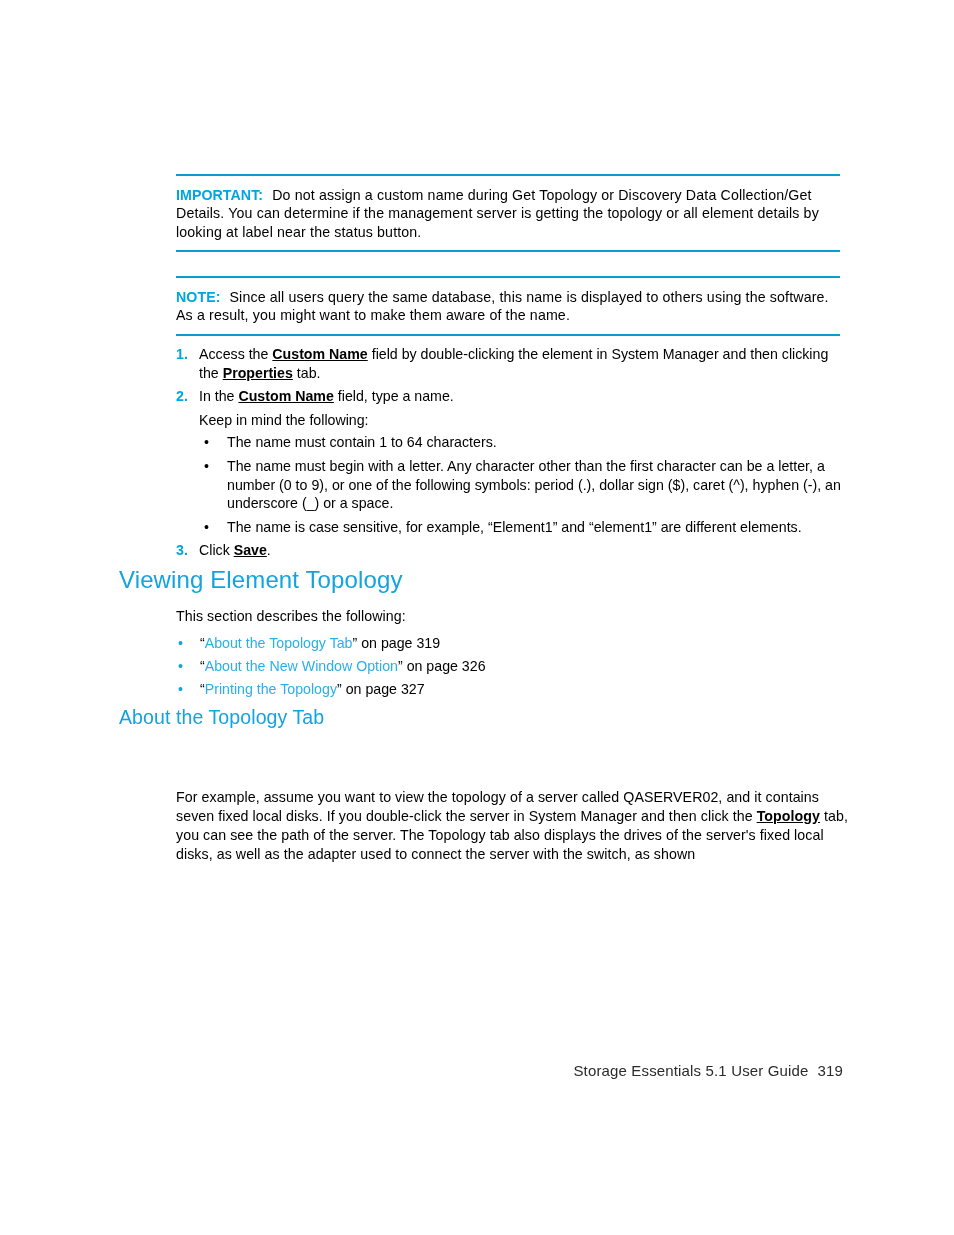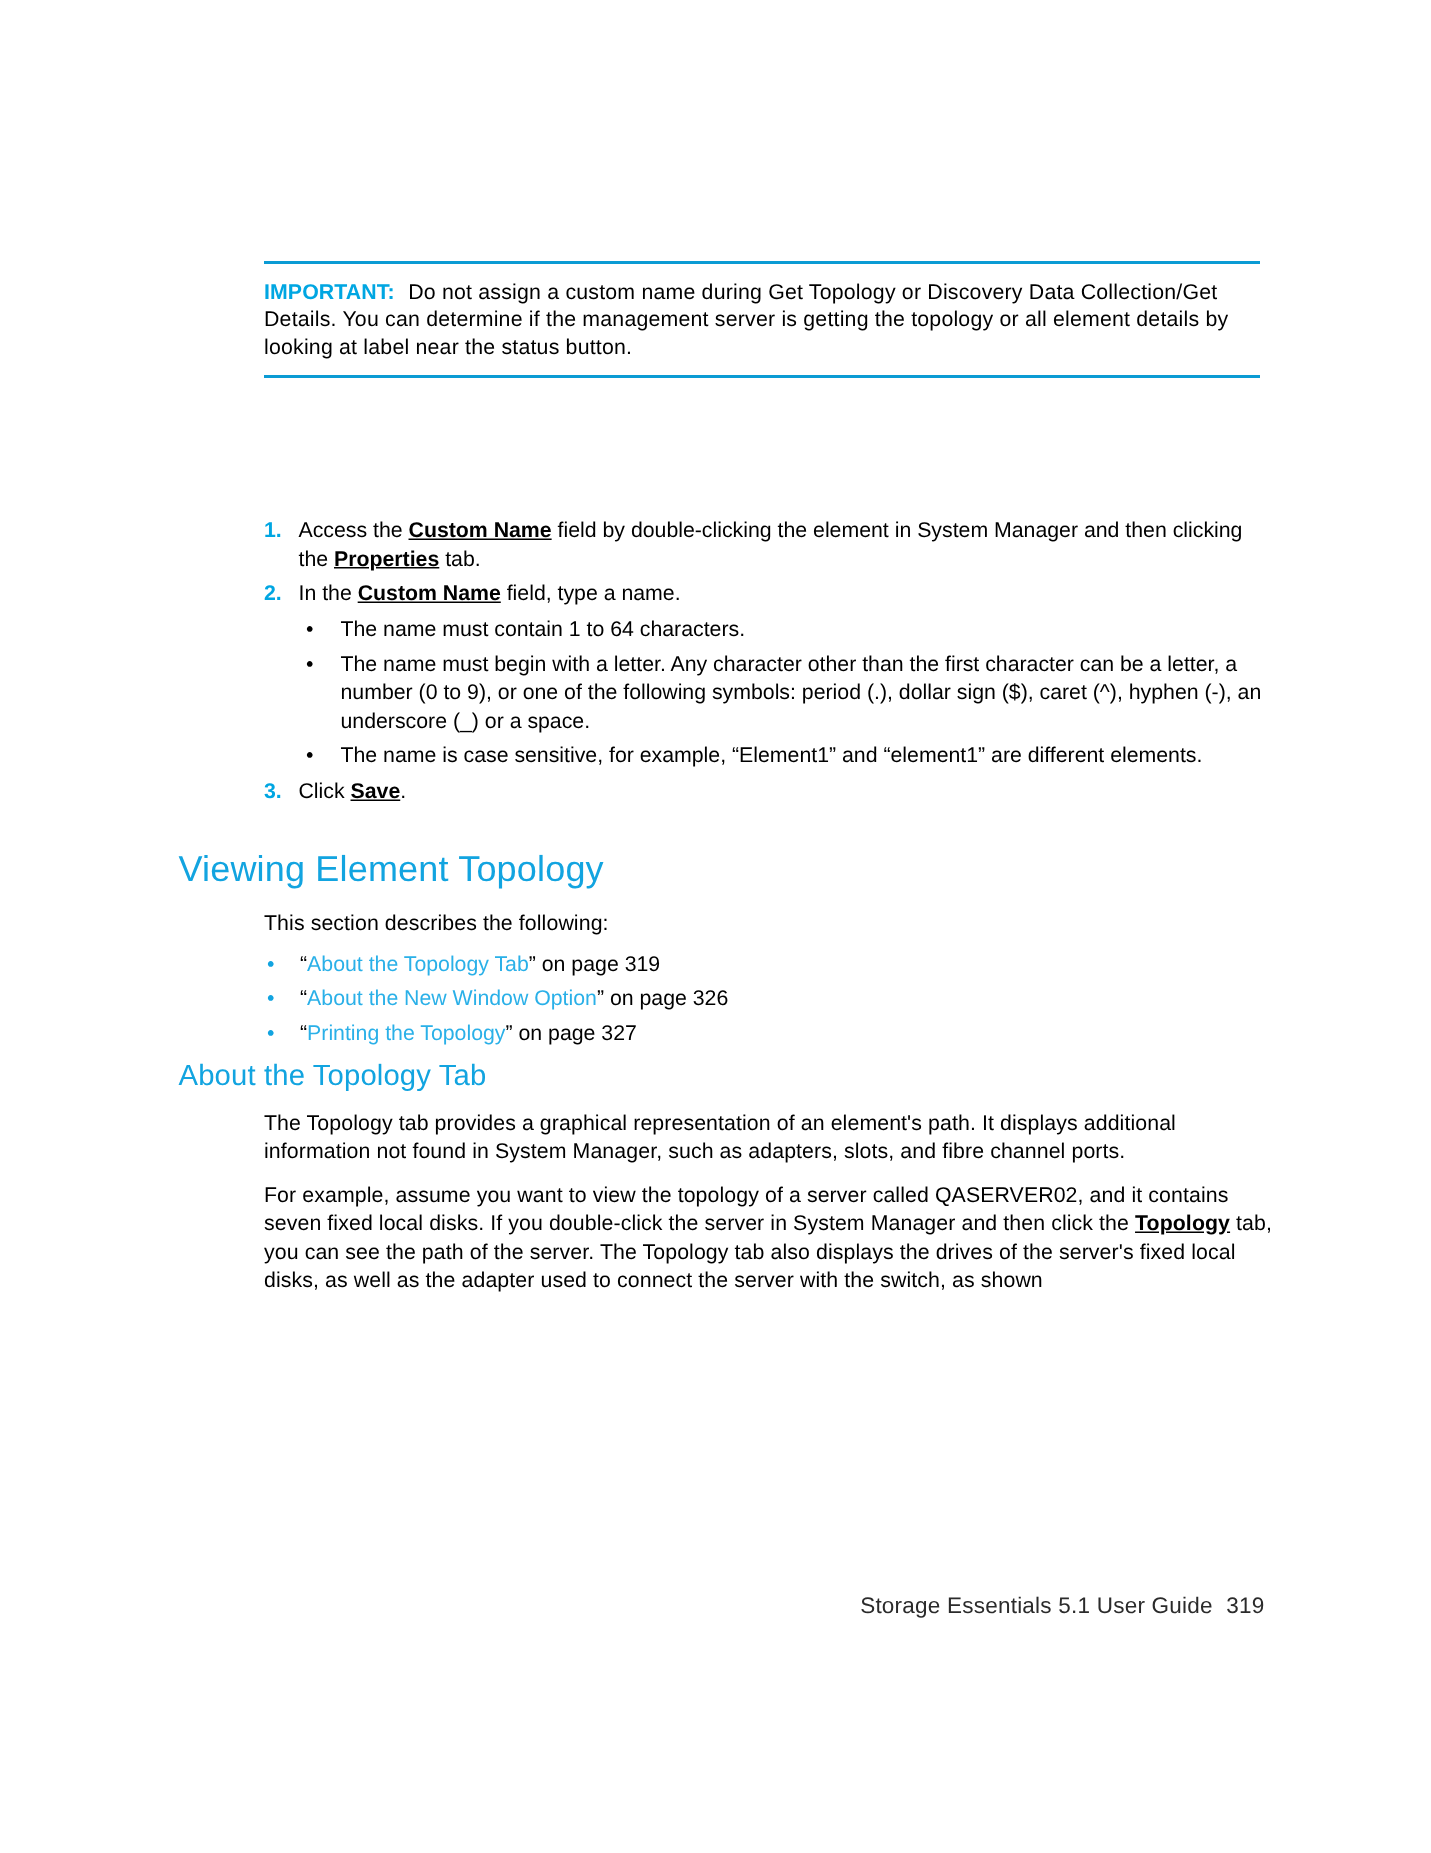--- a/index.html
+++ b/index.html
@@ -171,33 +171,41 @@
 <div class="page">
 
   <div class="admon" id="important-block">
     <div class="rule"></div>
     <div class="admon-body">
       <span class="admon-label">IMPORTANT:</span><span class="admon-label-gap"></span><span>Do not assign a custom name during Get Topology or Discovery Data Collection/Get Details. You can determine if the management server is getting the topology or all element details by looking at label near the status button.</span>
     </div>
     <div class="rule"></div>
   </div>
 
+  <div class="admon" id="note-block">
+    <div class="rule"></div>
+    <div class="admon-body">
+      <span class="admon-label">NOTE:</span><span class="admon-label-gap"></span><span>Since all users query the same database, this name is displayed to others using the software. As a result, you might want to make them aware of the name.</span>
+    </div>
+    <div class="rule"></div>
+  </div>
 
   <div class="olist" style="top:345px;">
 
     <div class="oitem">
       <span class="onum">1.</span>
       <span class="rich"><span>Access the </span><span class="bold">Custom Name</span><span> field by double-clicking the element in System Manager and then clicking the </span><span class="bold">Properties</span><span> tab.</span></span>
     </div>
 
     <div class="oitem">
       <span class="onum">2.</span>
       <span class="rich"><span>In the </span><span class="bold">Custom Name</span><span> field, type a name.</span></span>
     </div>
 
+    <div class="plain-sub">Keep in mind the following:</div>
 
     <ul class="blist">
       <li class="bitem">
         <span class="bdot">•</span>
         <span>The name must contain 1 to 64 characters.</span>
       </li>
       <li class="bitem">
         <span class="bdot">•</span>
         <span>The name must begin with a letter. Any character other than the first character can be a letter, a number (0 to 9), or one of the following symbols: period (.), dollar sign ($), caret (^), hyphen (-), an underscore (_) or a space.</span>
       </li>
@@ -225,21 +233,20 @@
     <div class="xitem">
       <span class="bdot">•</span><span>“</span><span class="xlink">About the New Window Option</span><span>”</span><span> on page 326</span>
     </div>
     <div class="xitem">
       <span class="bdot">•</span><span>“</span><span class="xlink">Printing the Topology</span><span>”</span><span> on page 327</span>
     </div>
   </div>
 
   <div class="h2" style="top:705px;">About the Topology Tab</div>
 
-  <div class="para" style="top:740px;">The Topology tab provides a graphical representation of an element's path. It displays additional information not found in System Manager, such as adapters, slots, and fibre channel ports.</div>
 
   <div class="para rich" style="top:788px;"><span>For example, assume you want to view the topology of a server called QASERVER02, and it contains seven fixed local disks. If you double-click the server in System Manager and then click the </span><span class="bold">Topology</span><span> tab, you can see the path of the server. The Topology tab also displays the drives of the server's fixed local disks, as well as the adapter used to connect the server with the switch, as shown</span></div>
 
   <div class="footer">
     <span>Storage Essentials 5.1 User Guide</span><span class="pg">319</span>
   </div>
 
 </div>
 
 </body></html>

